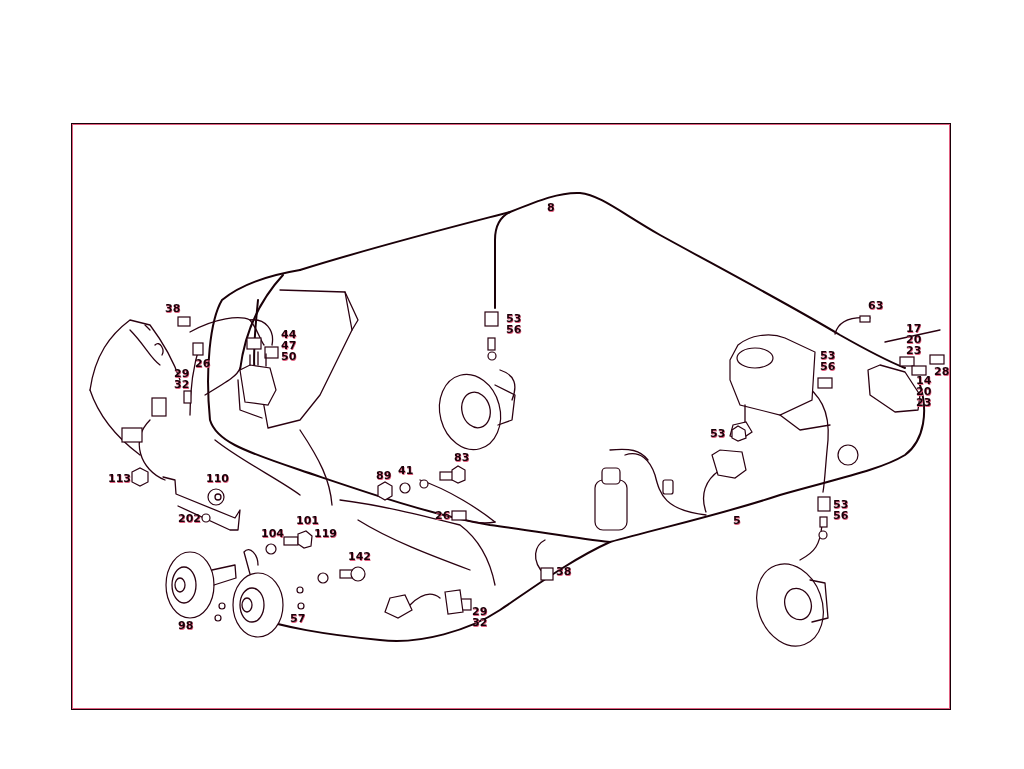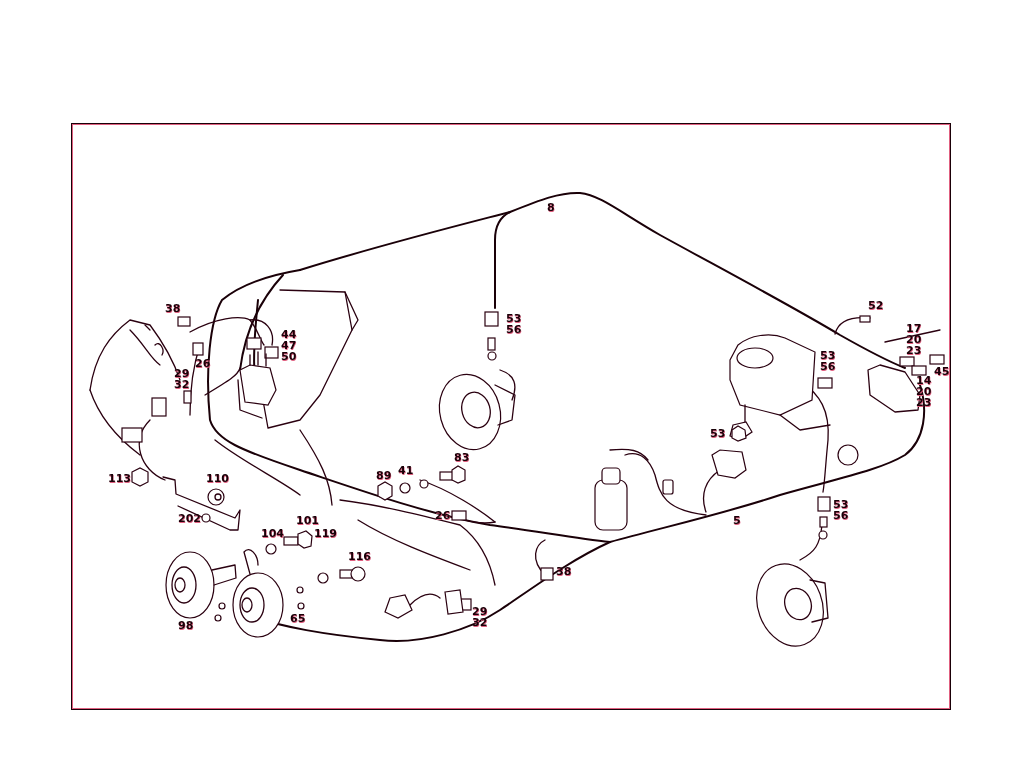--- a/index.html
+++ b/index.html
@@ -172,43 +172,43 @@
   <div class="lbl" style="left:547px;top:202px">8</div>
   <div class="lbl" style="left:165px;top:303px">38</div>
   <div class="lbl" style="left:195px;top:358px">26</div>
   <div class="lbl" style="left:281px;top:329px">44
 47
 50</div>
   <div class="lbl" style="left:174px;top:368px">29
 32</div>
   <div class="lbl" style="left:506px;top:313px">53
 56</div>
-  <div class="lbl" style="left:868px;top:300px">52</div>
+  <div class="lbl" style="left:868px;top:300px">63</div>
   <div class="lbl" style="left:906px;top:323px">17
 20
 23</div>
-  <div class="lbl" style="left:934px;top:366px">45</div>
+  <div class="lbl" style="left:934px;top:366px">28</div>
   <div class="lbl" style="left:916px;top:375px">14
 20
 23</div>
   <div class="lbl" style="left:820px;top:350px">53
 56</div>
   <div class="lbl" style="left:710px;top:428px">53</div>
   <div class="lbl" style="left:454px;top:452px">83</div>
   <div class="lbl" style="left:376px;top:470px">89</div>
   <div class="lbl" style="left:398px;top:465px">41</div>
   <div class="lbl" style="left:108px;top:473px">113</div>
   <div class="lbl" style="left:206px;top:473px">110</div>
   <div class="lbl" style="left:178px;top:513px">202</div>
   <div class="lbl" style="left:435px;top:510px">26</div>
   <div class="lbl" style="left:733px;top:515px">5</div>
   <div class="lbl" style="left:833px;top:499px">53
 56</div>
   <div class="lbl" style="left:296px;top:515px">101</div>
   <div class="lbl" style="left:261px;top:528px">104</div>
-  <div class="lbl" style="left:348px;top:551px">116</div>
+  <div class="lbl" style="left:348px;top:551px">142</div>
   <div class="lbl" style="left:314px;top:528px">119</div>
   <div class="lbl" style="left:556px;top:566px">38</div>
   <div class="lbl" style="left:472px;top:606px">29
 32</div>
-  <div class="lbl" style="left:290px;top:613px">65</div>
+  <div class="lbl" style="left:290px;top:613px">57</div>
   <div class="lbl" style="left:178px;top:620px">98</div>
 </div>
 
 </body></html>

